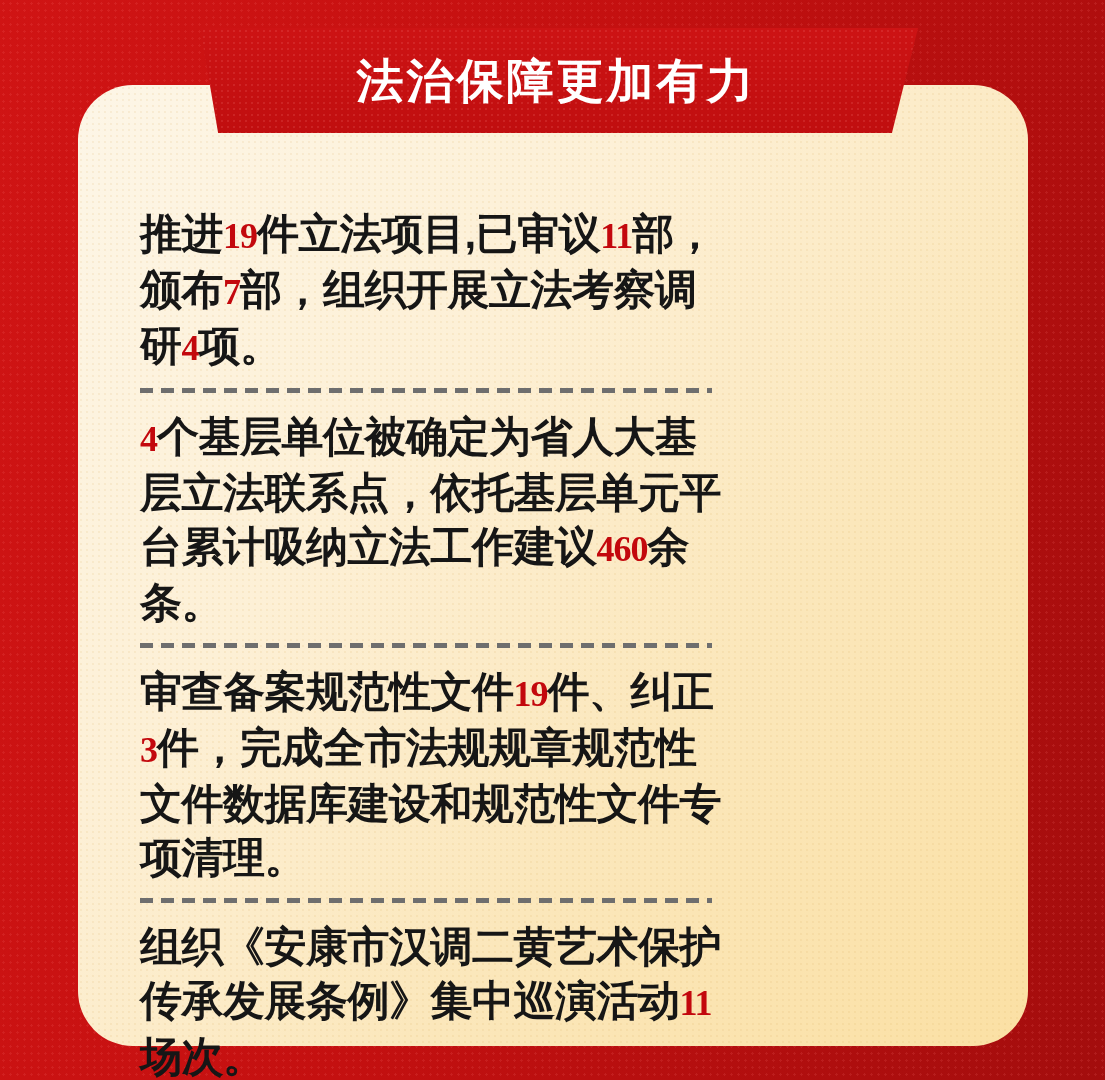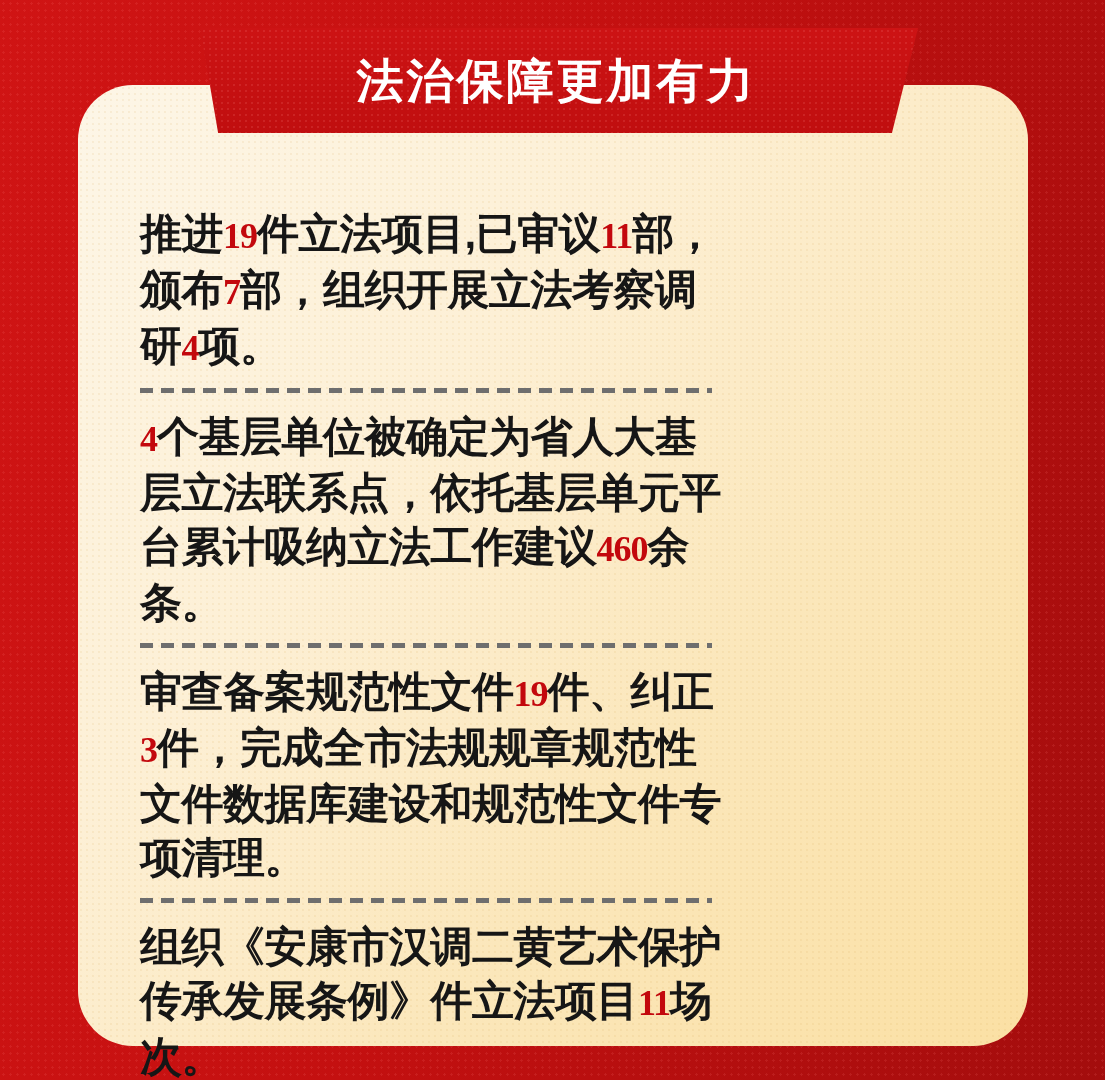--- a/index.html
+++ b/index.html
@@ -65,21 +65,21 @@
 <div class="page">
 
   <div class="card">
     <div class="content">
       <p class="stat"><span>推进</span><span class="num">19</span><span>件立法项目,已审议</span><span class="num">11</span><span>部，颁布</span><span class="num">7</span><span>部，组织开展立法考察调研</span><span class="num">4</span><span>项。</span></p>
       <div class="divider"></div>
       <p class="stat"><span class="num">4</span><span>个基层单位被确定为省人大基层立法联系点，依托基层单元平台累计吸纳立法工作建议</span><span class="num">460</span><span>余条。</span></p>
       <div class="divider"></div>
       <p class="stat"><span>审查备案规范性文件</span><span class="num">19</span><span>件、纠正</span><span class="num">3</span><span>件，完成全市法规规章规范性文件数据库建设和规范性文件专项清理。</span></p>
       <div class="divider"></div>
-      <p class="stat"><span>组织《安康市汉调二黄艺术保护传承发展条例》件立法项目</span><span class="num">11</span><span>场次。</span></p>
+      <p class="stat"><span>组织《安康市汉调二黄艺术保护传承发展条例》集中巡演活动</span><span class="num">11</span><span>场次。</span></p>
     </div>
   </div>
 
   <div class="ribbon">
     <h1 class="ribbon-title">法治保障更加有力</h1>
   </div>
 
 </div>
 
 </body></html>

